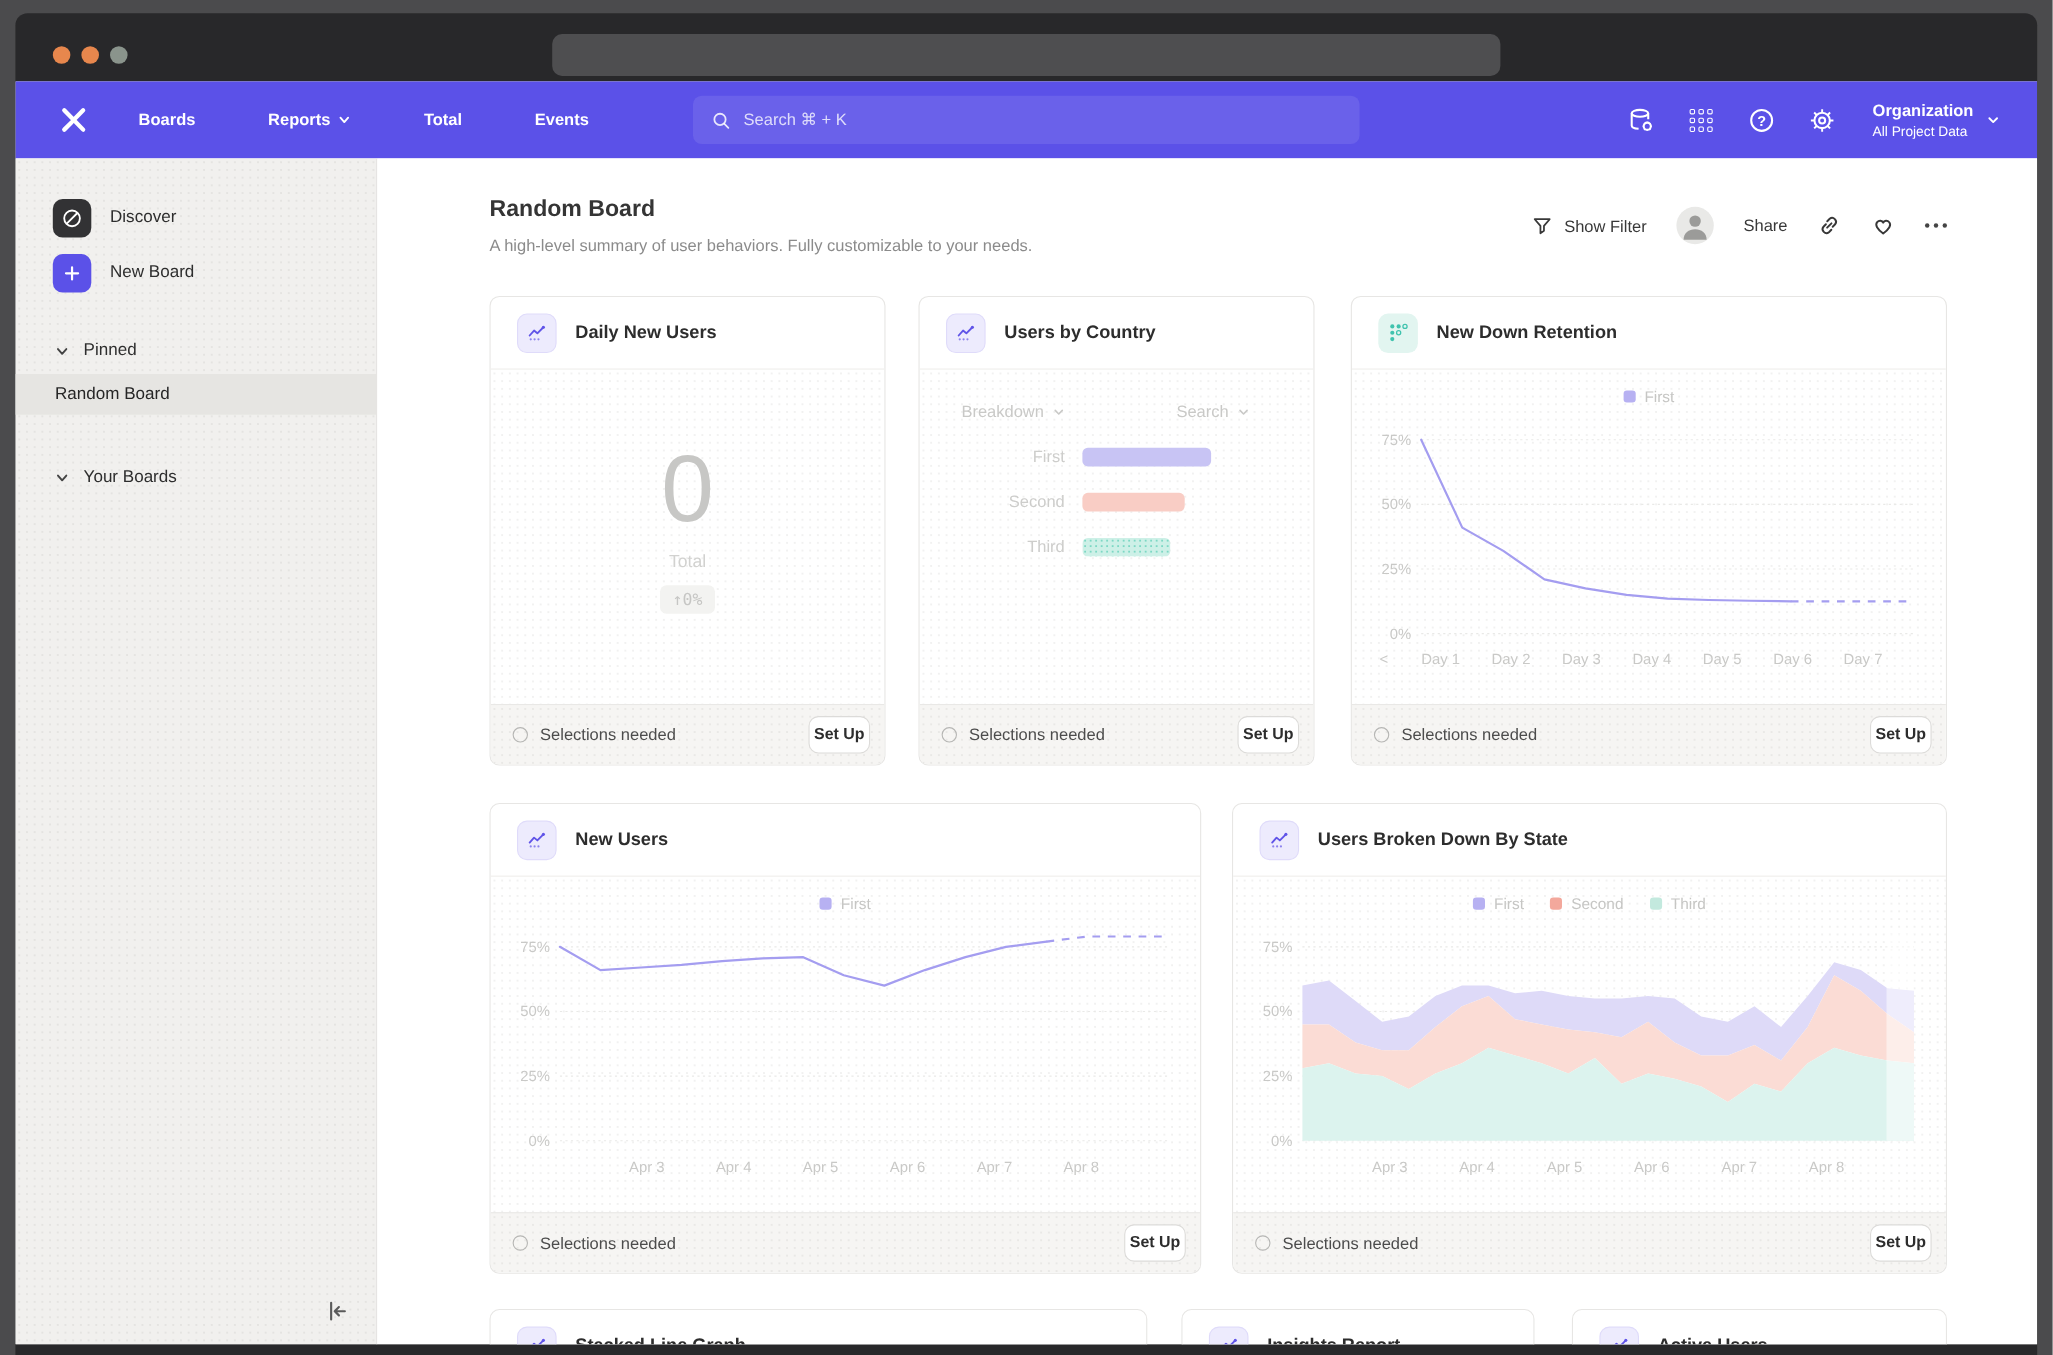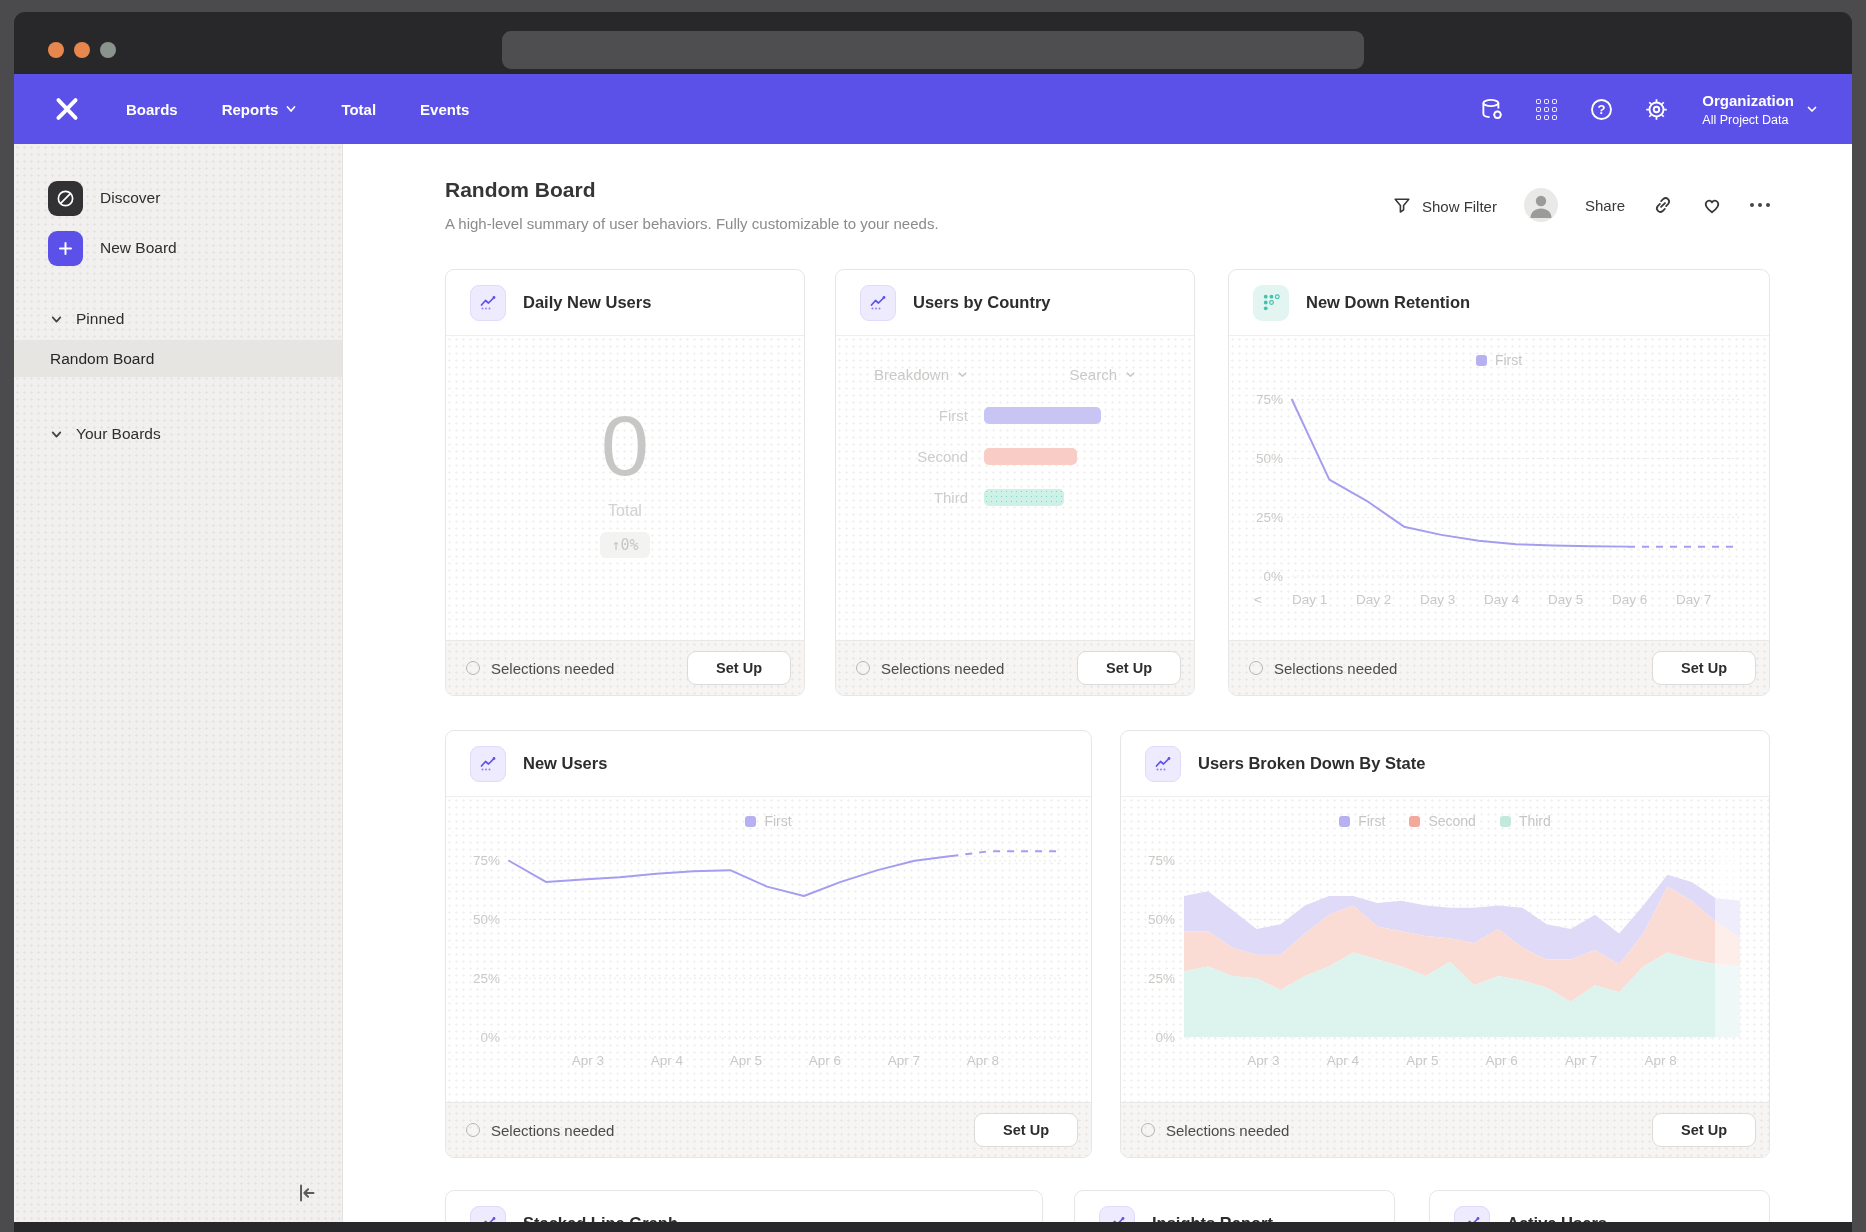--- a/index.html
+++ b/index.html
@@ -7,21 +7,21 @@
   body{background:#4b4b4d;font-family:"Liberation Sans","DejaVu Sans",sans-serif;position:relative}
   .window{position:absolute;left:14px;top:12px;width:1838px;height:1220px;background:#28282a;border-radius:11px 11px 0 0;overflow:hidden}
   .titlebar{height:62px;position:relative}
   .tl{position:absolute;top:30px;width:16px;height:16px;border-radius:50%}
   .tl1{left:34px;background:#e7874d}.tl2{left:60px;background:#e7874d}.tl3{left:86px;background:#8a948c}
   .addr{position:absolute;left:50%;transform:translateX(-50%);top:19px;width:862px;height:38px;background:#4e4e50;border-radius:9px}
   .app{height:1148px;display:flex;flex-direction:column;background:#fff}
   
   .nav{height:70px;background:#5b51e8;flex:none;display:flex;align-items:center;position:relative;color:#fff}
   .logo{margin:0 46px 0 40px;display:flex;align-items:center}
-  .nav-links{display:flex;align-items:center;gap:44px;font-size:15px;font-weight:bold}
+  .nav-links{display:flex;align-items:center;gap:66px;font-size:15px;font-weight:bold}
   .nav-link{display:flex;align-items:center;gap:7px;cursor:pointer}
   .search{position:absolute;left:50%;transform:translateX(-50%);top:13px;width:606px;height:44px;background:#6a61ea;border-radius:8px;display:flex;align-items:center;gap:11px;padding-left:16px;color:rgba(255,255,255,.78);font-size:15px}
   .nav-right{position:absolute;right:34px;display:flex;align-items:center;gap:29px}
   .nav-ic{width:26px;height:26px;display:flex;align-items:center;justify-content:center}
   .grid-ic{display:grid;grid-template-columns:repeat(3,5px);grid-template-rows:repeat(3,5px);gap:3px}
   .grid-ic i{border:1.4px solid #fff;border-radius:1.5px}
   .org{display:flex;align-items:center;gap:12px;margin-left:4px}
   .org-name{font-size:15px;font-weight:bold;line-height:1.3}
   .org-sub{font-size:12.5px;margin-top:2px}
   
@@ -46,21 +46,21 @@
   
   .card{position:absolute;background:#fff;border:1px solid #e7e6e4;border-radius:9px;overflow:hidden;display:flex;flex-direction:column}
   .card-h{height:66px;flex:none;display:flex;align-items:center;gap:17px;padding-left:24px;border-bottom:1px solid #efeeec}
   .chart-ic{width:36px;height:36px;border-radius:9px;background:#edebfd;border:1px solid #dfdbfa;display:flex;align-items:center;justify-content:center;flex:none}
   .ret-ic{width:36px;height:36px;border-radius:9px;background:#e2f5f0;display:flex;align-items:center;justify-content:center;flex:none}
   .card-title{font-size:16.5px;font-weight:bold;color:#2d2d2d}
   .card-b{flex:1;position:relative}
   .card-f{height:55px;flex:none;background-color:#f6f5f3;border-top:1px solid #e9e8e6;display:flex;align-items:center;padding:0 13px 0 20px}
   .status{display:flex;align-items:center;gap:11px;font-size:15px;color:#4c4c4c;flex:1}
   .radio{width:14px;height:14px;border:1.5px solid #b6b6b4;border-radius:50%;flex:none}
-  .setup{background:#fff;border:1px solid #dcdbd9;border-radius:9px;padding:8px 28px;font-size:14.5px;font-weight:bold;color:#2d2d2d;cursor:pointer}
+  .setup{background:#fff;border:1px solid #dcdbd9;border-radius:9px;padding:8px 4px;font-size:14.5px;font-weight:bold;color:#2d2d2d;cursor:pointer}
   
   .big0{margin-top:66px;text-align:center;font-size:86px;color:#c7c7c5;line-height:1}
   .total{margin-top:14px;text-align:center;font-size:16px;color:#d2d2d0}
   .delta{margin:12px auto 0;width:max-content;background:#f3f3f1;border-radius:6px;padding:4px 11px;font-family:"DejaVu Sans Mono",monospace;font-size:15px;color:#c6c6c4}
   
   .cols{display:flex;justify-content:space-between;padding:30px 58px 0 38px;font-size:15px;color:#c9c9c7}
   .colh{display:flex;align-items:center;gap:8px}
   .c-row{display:flex;align-items:center;margin-top:24px}
   .c-row:first-of-type{margin-top:32px}
   .c-lab{width:132px;text-align:right;font-size:15px;color:#cdcdcb;flex:none}
@@ -104,20 +104,27 @@
           <svg width="12" height="12" viewBox="0 0 12 12">
               <polyline points="2.5,4 6,8 9.5,4" fill="none" stroke="#fff" stroke-width="1.7" stroke-linecap="round" stroke-linejoin="round"></polyline>
             </svg>
         </span>
         <span class="nav-link">
             <span>Total</span>
           </span>
         <span class="nav-link">
             <span>Events</span>
           </span>
+      </div>
+      <div class="search">
+        <svg width="19" height="19" viewBox="0 0 20 20">
+            <circle cx="9" cy="9" r="5.4" fill="none" stroke="rgba(255,255,255,0.85)" stroke-width="1.7"></circle>
+            <line x1="13.2" y1="13.2" x2="17" y2="17" stroke="rgba(255,255,255,0.85)" stroke-width="1.7" stroke-linecap="round"></line>
+          </svg>
+        <span>Search ⌘ + K</span>
       </div>
       <div class="nav-right">
         <span class="nav-ic">
           <svg width="25" height="25" viewBox="0 0 20 20" fill="none" stroke="#fff" stroke-width="1.5">
               <ellipse cx="9.5" cy="4.8" rx="6" ry="2.5"></ellipse>
               <path d="M3.5 4.8 V13.6 c0 1.3 2.2 2.3 5 2.5 M15.5 4.8 V9.2"></path>
               <circle cx="14.8" cy="14.2" r="2.6"></circle>
               <path d="M14.8 10.9 v1 M14.8 16.5 v1 M11.5 14.2 h1 M17.1 14.2 h1 M12.5 11.9 l.7 .7 M16.4 16.1 l.7 .7 M17.1 11.9 l-.7 .7 M13.2 16.1 l-.7 .7" stroke-width="1.2"></path>
             </svg>
         </span>

